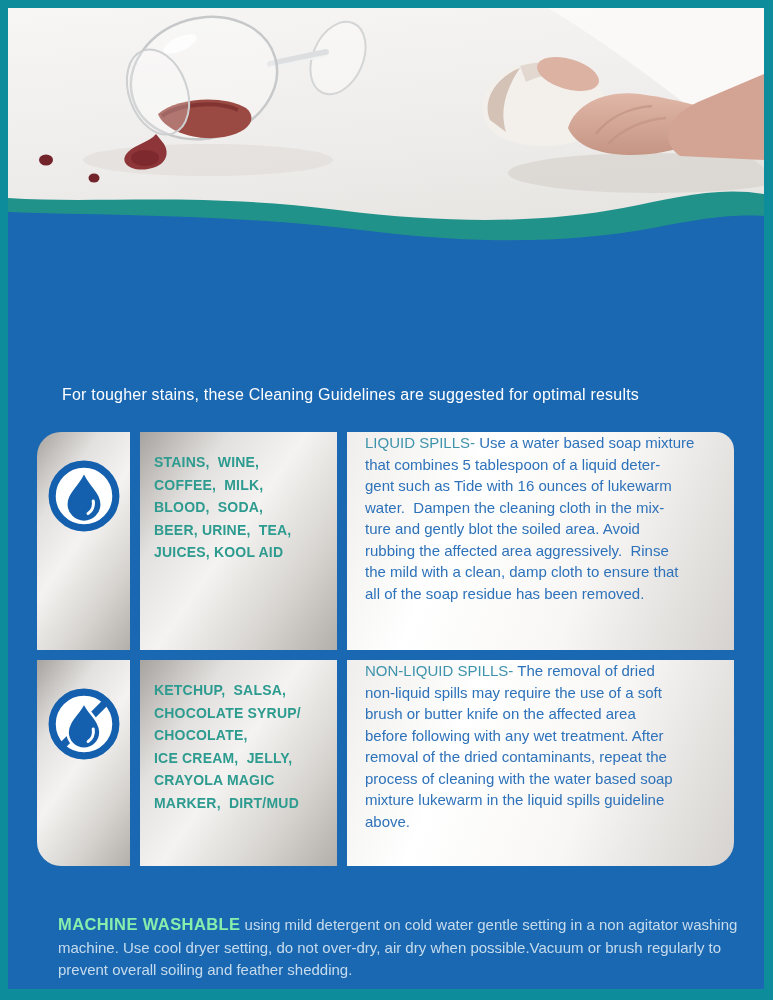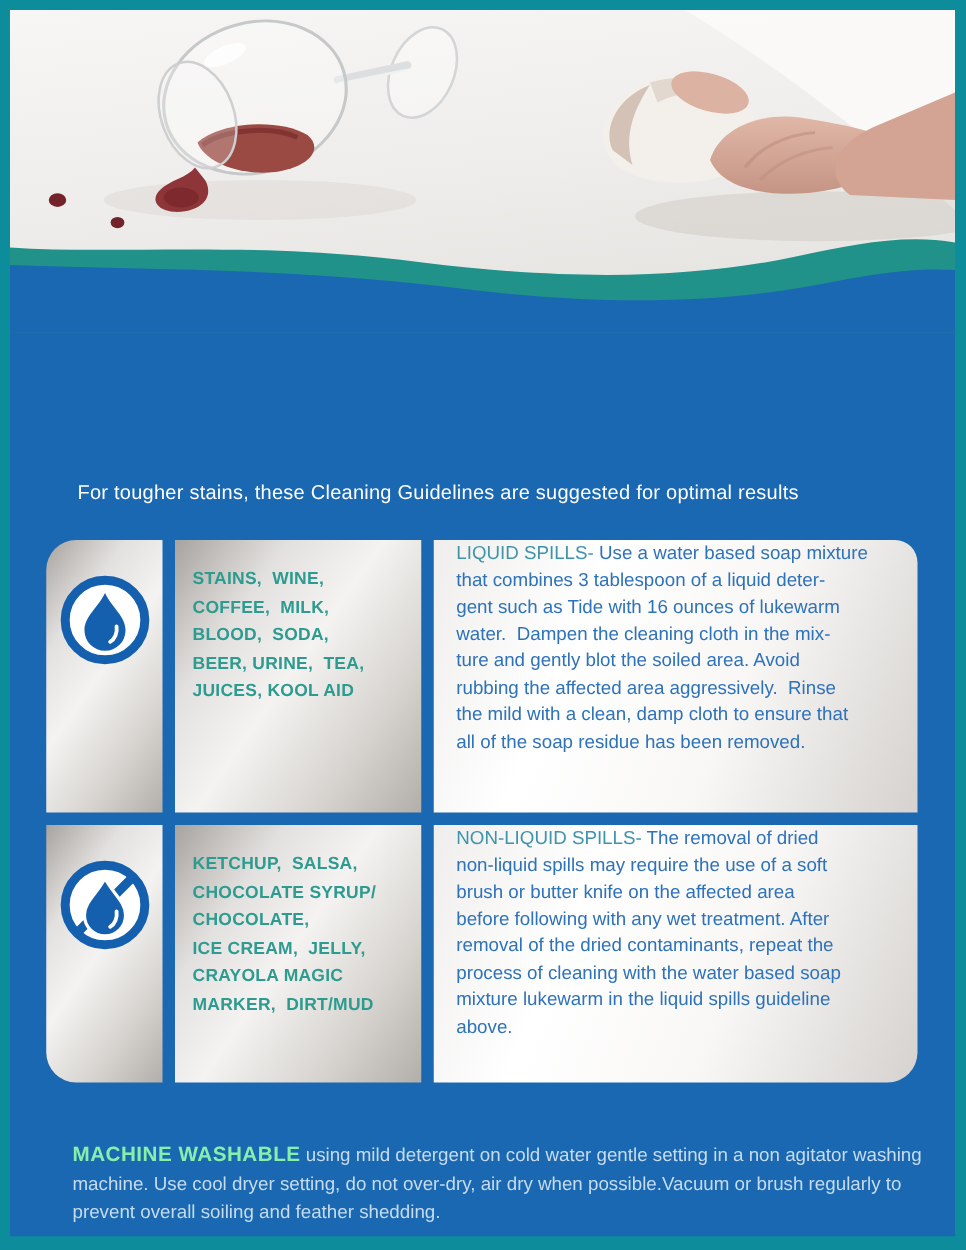--- a/index.html
+++ b/index.html
@@ -133,21 +133,21 @@
       </div>
       <div class="cell silver stains-cell">
         <div class="stain-line">STAINS,  WINE,</div>
         <div class="stain-line">COFFEE,  MILK,</div>
         <div class="stain-line">BLOOD,  SODA,</div>
         <div class="stain-line">BEER, URINE,  TEA,</div>
         <div class="stain-line">JUICES, KOOL AID</div>
       </div>
       <div class="cell silverlight gl-cell r1c3">
         <div class="gl-line"><span class="gl-head">LIQUID SPILLS-</span><span> Use a water based soap mixture</span></div>
-        <div class="gl-line">that combines 3 tablespoon of a liquid deter-</div>
+        <div class="gl-line">that combines 5 tablespoon of a liquid deter-</div>
         <div class="gl-line">gent such as Tide with 16 ounces of lukewarm</div>
         <div class="gl-line">water.  Dampen the cleaning cloth in the mix-</div>
         <div class="gl-line">ture and gently blot the soiled area. Avoid</div>
         <div class="gl-line">rubbing the affected area aggressively.  Rinse</div>
         <div class="gl-line">the mild with a clean, damp cloth to ensure that</div>
         <div class="gl-line">all of the soap residue has been removed.</div>
       </div>
 
       <div class="cell silver icon-cell r2c1">
         <svg class="drop-icon" viewBox="0 0 72 72">

